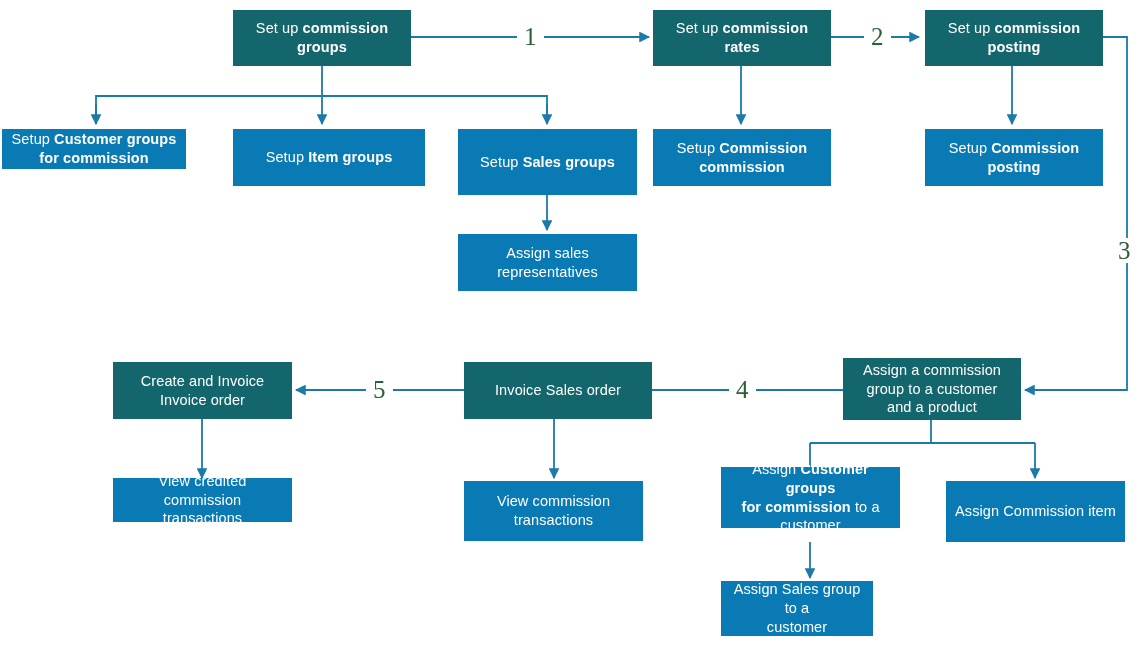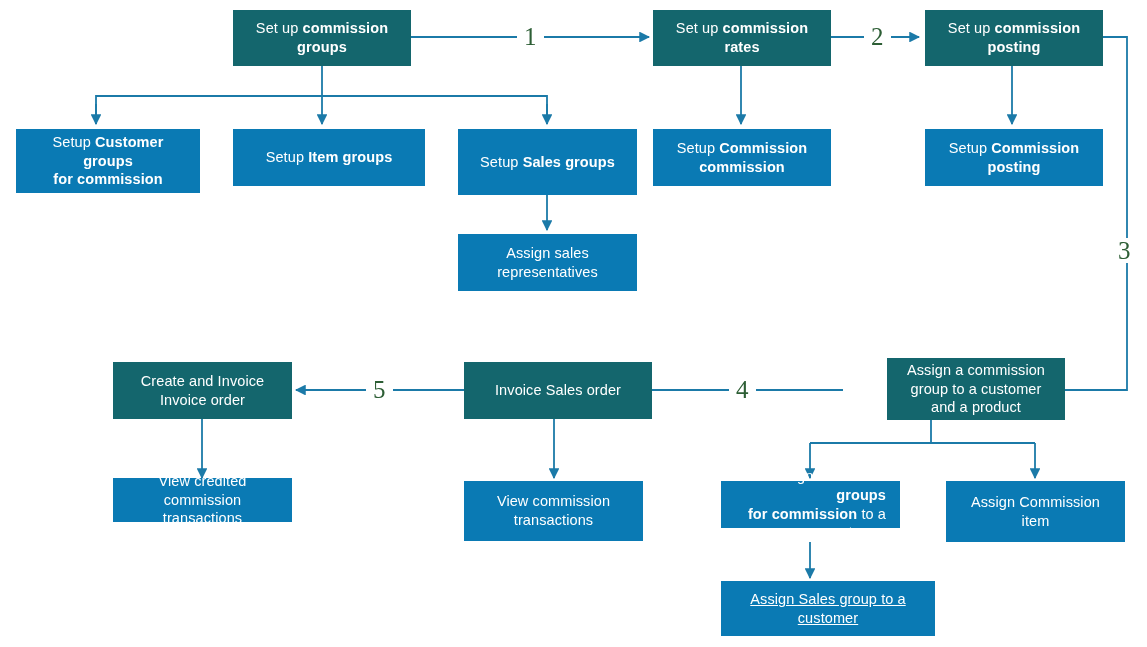--- a/index.html
+++ b/index.html
@@ -26,21 +26,21 @@
   .node {
     position: absolute;
     display: flex;
     align-items: center;
     justify-content: center;
     text-align: center;
     color: #ffffff;
     font-size: 14.5px;
     line-height: 1.30;
     box-sizing: border-box;
-    padding: 2px 14px;
+    padding: 2px 8px;
     letter-spacing: 0.1px;
   }
   .node.primary { background: #14666d; }
   .node.secondary { background: #0a7ab4; }
   .node span.t { display: block; }
   .node b { font-weight: 700; }
   .step-label {
     position: absolute;
     color: #2d5e35;
     font-family: "Liberation Serif", serif;
@@ -111,21 +111,21 @@
       </div>
   </div>
 
   <div class="node primary" style="left:925px; top:10px; width:178px; height:56px;">
     <div>
         <span class="t"><span>Set up </span><b>commission</b></span>
         <span class="t"><b>posting</b></span>
       </div>
   </div>
 
-  <div class="node secondary" style="left:16px; top:129px; width:184px; height:64px;">
+  <div class="node secondary" style="left:2px; top:129px; width:184px; height:40px;">
     <div>
         <span class="t"><span>Setup </span><b>Customer groups</b></span>
         <span class="t"><b>for commission</b></span>
       </div>
   </div>
 
   <div class="node secondary" style="left:233px; top:129px; width:192px; height:57px;">
     <div>
         <span class="t"><span>Setup </span><b>Item groups</b></span>
       </div>
@@ -164,21 +164,21 @@
         <span class="t">Invoice order</span>
       </div>
   </div>
 
   <div class="node primary" style="left:464px; top:362px; width:188px; height:57px;">
     <div>
         <span class="t">Invoice Sales order</span>
       </div>
   </div>
 
-  <div class="node primary" style="left:843px; top:358px; width:178px; height:62px;margin-left:44px;">
+  <div class="node primary" style="left:843px; top:358px; width:178px; height:62px;">
     <div>
         <span class="t">Assign a commission</span>
         <span class="t">group to a customer</span>
         <span class="t">and a product</span>
       </div>
   </div>
 
   <div class="node secondary" style="left:113px; top:478px; width:179px; height:44px;">
     <div>
         <span class="t">View credited</span>
@@ -187,35 +187,35 @@
       </div>
   </div>
 
   <div class="node secondary" style="left:464px; top:481px; width:179px; height:60px;">
     <div>
         <span class="t">View commission</span>
         <span class="t">transactions</span>
       </div>
   </div>
 
-  <div class="node secondary" style="left:721px; top:481px; width:179px; height:47px;text-align:right;">
+  <div class="node secondary" style="left:721px; top:467px; width:179px; height:61px;">
     <div>
         <span class="t"><span>Assign </span><b>Customer groups</b></span>
         <span class="t"><b>for commission</b><span> to a</span></span>
         <span class="t">customer</span>
       </div>
   </div>
 
   <div class="node secondary" style="left:946px; top:481px; width:179px; height:61px;">
     <div>
         <span class="t">Assign Commission item</span>
       </div>
   </div>
 
-  <div class="node secondary" style="left:721px; top:581px; width:214px; height:55px;text-decoration:underline;">
+  <div class="node secondary" style="left:721px; top:581px; width:152px; height:55px;">
     <div>
         <span class="t">Assign Sales group to a</span>
         <span class="t">customer</span>
       </div>
   </div>
 
   <div class="step-label" style="left:517px; top:24px;">1</div>
   <div class="step-label" style="left:864px; top:24px;">2</div>
   <div class="step-label" style="left:1111px; top:238px;">3</div>
   <div class="step-label" style="left:729px; top:377px;">4</div>

